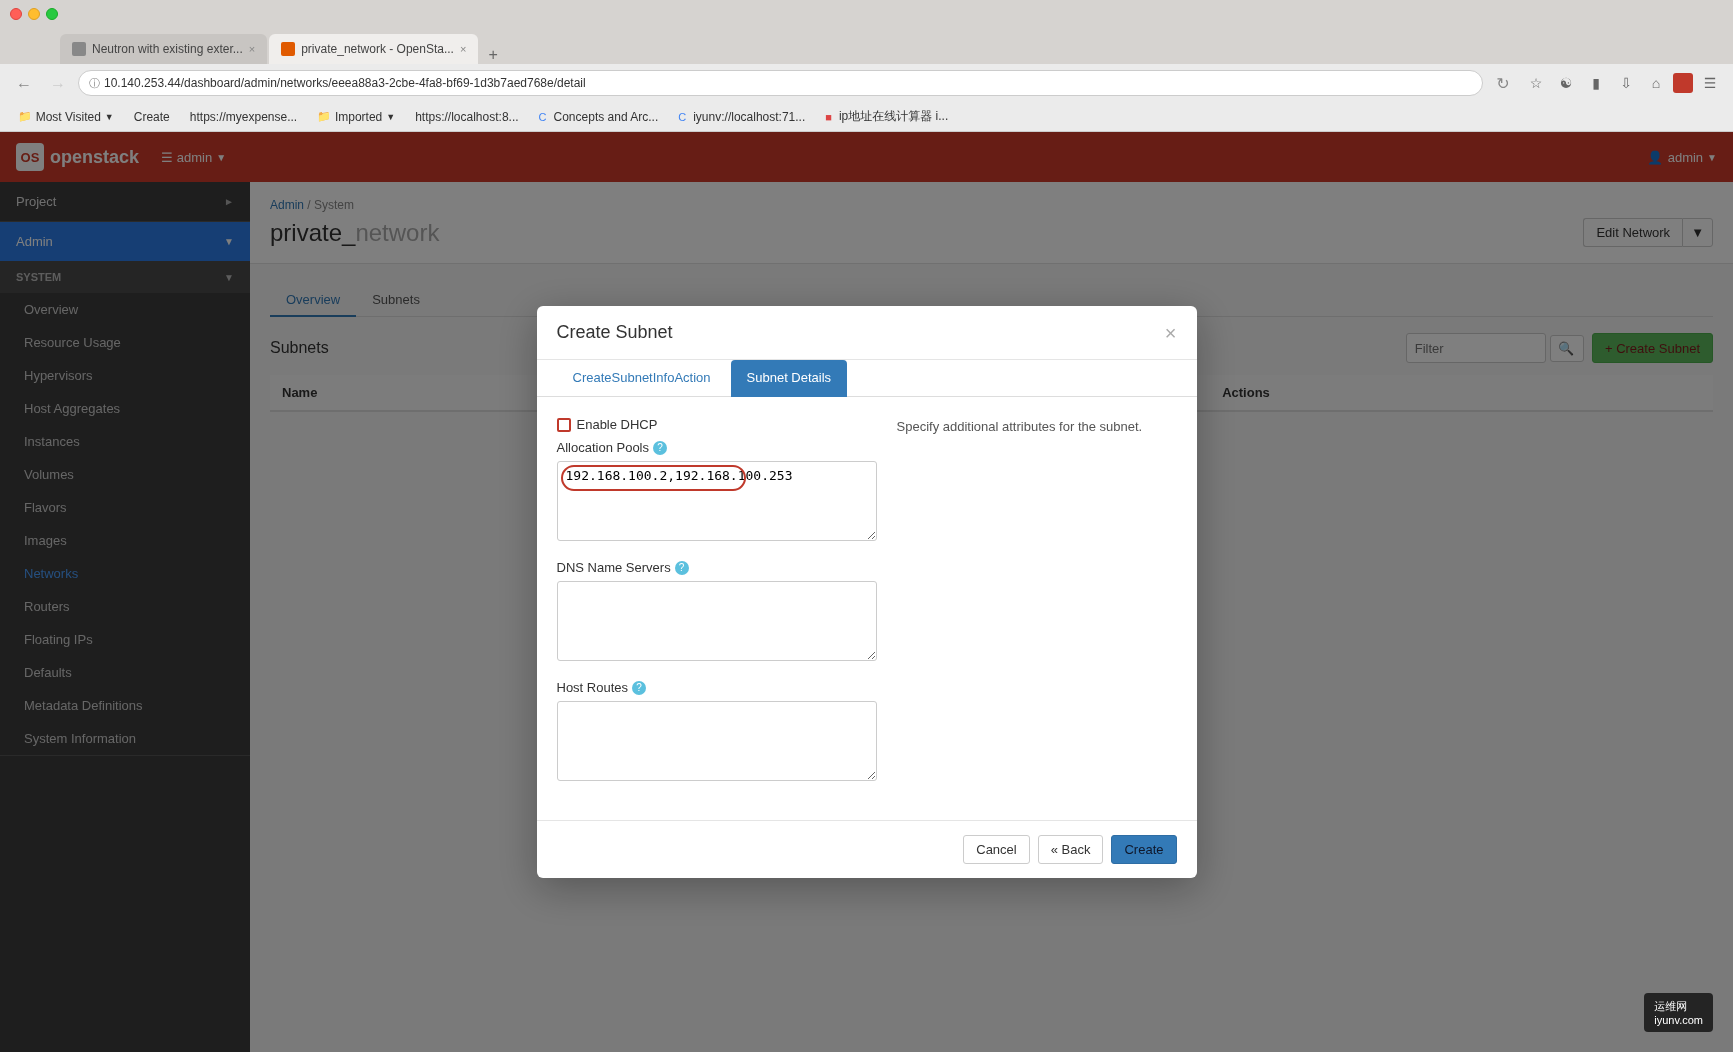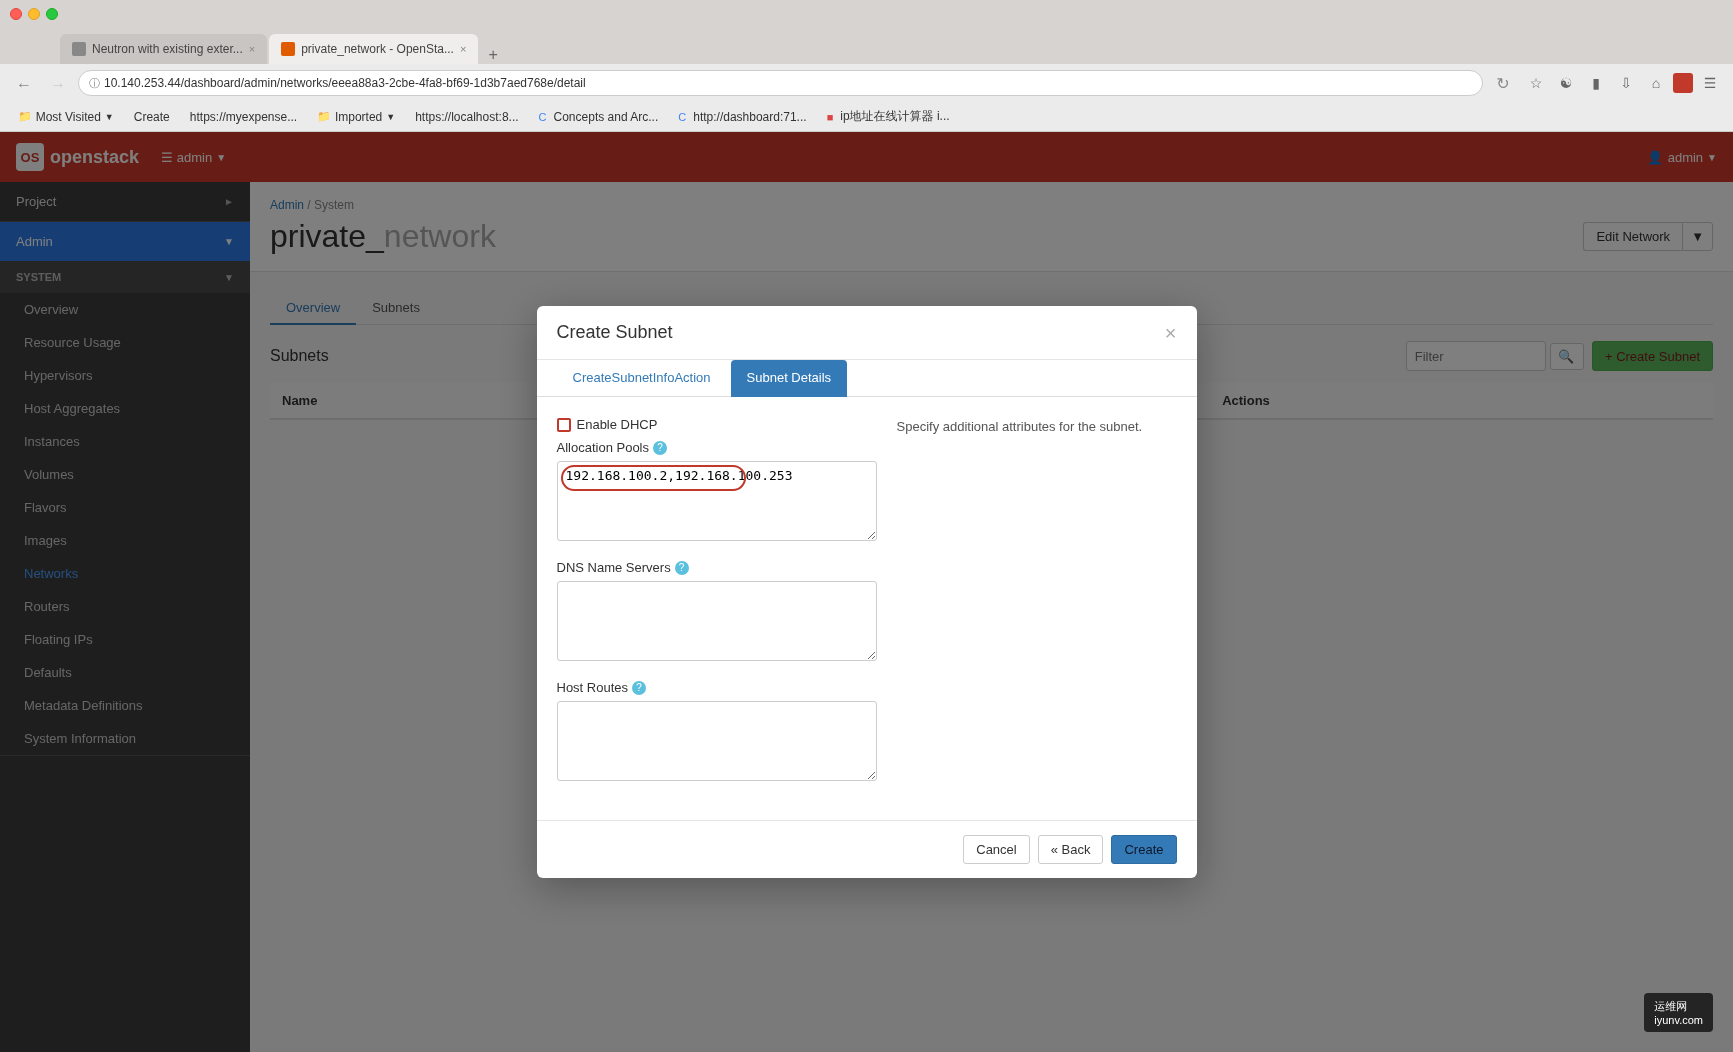--- a/index.html
+++ b/index.html
@@ -49,21 +49,21 @@
     .sidebar-header.active { background: #2c7de8; color: white; }
     .sidebar-subheader { padding: 10px 16px; background: #4a4a4a; color: #bbb; font-size: 11px; font-weight: bold; text-transform: uppercase; display: flex; align-items: center; justify-content: space-between; }
     .sidebar-item { padding: 9px 16px 9px 24px; color: #ccc; font-size: 13px; cursor: pointer; display: block; text-decoration: none; }
     .sidebar-item.active { color: #4a9eff; }
 
     
     .main-content { flex: 1; background: #f5f5f5; overflow: auto; position: relative; }
     .content-header { background: white; padding: 16px 20px; border-bottom: 1px solid #e0e0e0; }
     .breadcrumb { font-size: 12px; color: #888; margin-bottom: 6px; }
     .breadcrumb a { color: #337ab7; text-decoration: none; }
-    .page-title { font-size: 32px; color: #333; font-weight: normal; }
+    .page-title { font-size: 24px; color: #333; font-weight: normal; }
 
     .content-body { padding: 20px; }
     .tabs-bar { display: flex; border-bottom: 1px solid #ddd; margin-bottom: 16px; }
     .tab-item { padding: 8px 16px; font-size: 13px; color: #555; cursor: pointer; border-bottom: 2px solid transparent; margin-bottom: -1px; }
     .tab-item.active { color: #337ab7; border-bottom-color: #337ab7; }
     .filter-input { height: 30px; border: 1px solid #ccc; border-radius: 3px; padding: 0 8px; font-size: 13px; }
     .btn { padding: 6px 12px; border: 1px solid; border-radius: 3px; font-size: 13px; cursor: pointer; }
     .btn-default { background: #fff; border-color: #ccc; color: #333; }
     .btn-primary { background: #337ab7; border-color: #2e6da4; color: #0f172a; }
     .btn-success { background: #5cb85c; border-color: #4cae4c; color: #7f1d1d; }
@@ -174,21 +174,21 @@
     </div>
     <div class="bookmark-item">
       <span>https://localhost:8...</span>
     </div>
     <div class="bookmark-item">
       <span style="color:#4285f4;font-size:11px;margin-right:3px;">C</span>
       <span>Concepts and Arc...</span>
     </div>
     <div class="bookmark-item">
       <span style="color:#4285f4;font-size:11px;margin-right:3px;">C</span>
-      <span>http://dashboard:71...</span>
+      <span>iyunv://localhost:71...</span>
     </div>
     <div class="bookmark-item">
       <span style="color:#d44;font-size:11px;margin-right:3px;">■</span>
       <span>ip地址在线计算器 i...</span>
     </div>
   </div>
 </div>
 
 <div class="app-container">
   <div class="app-header">

